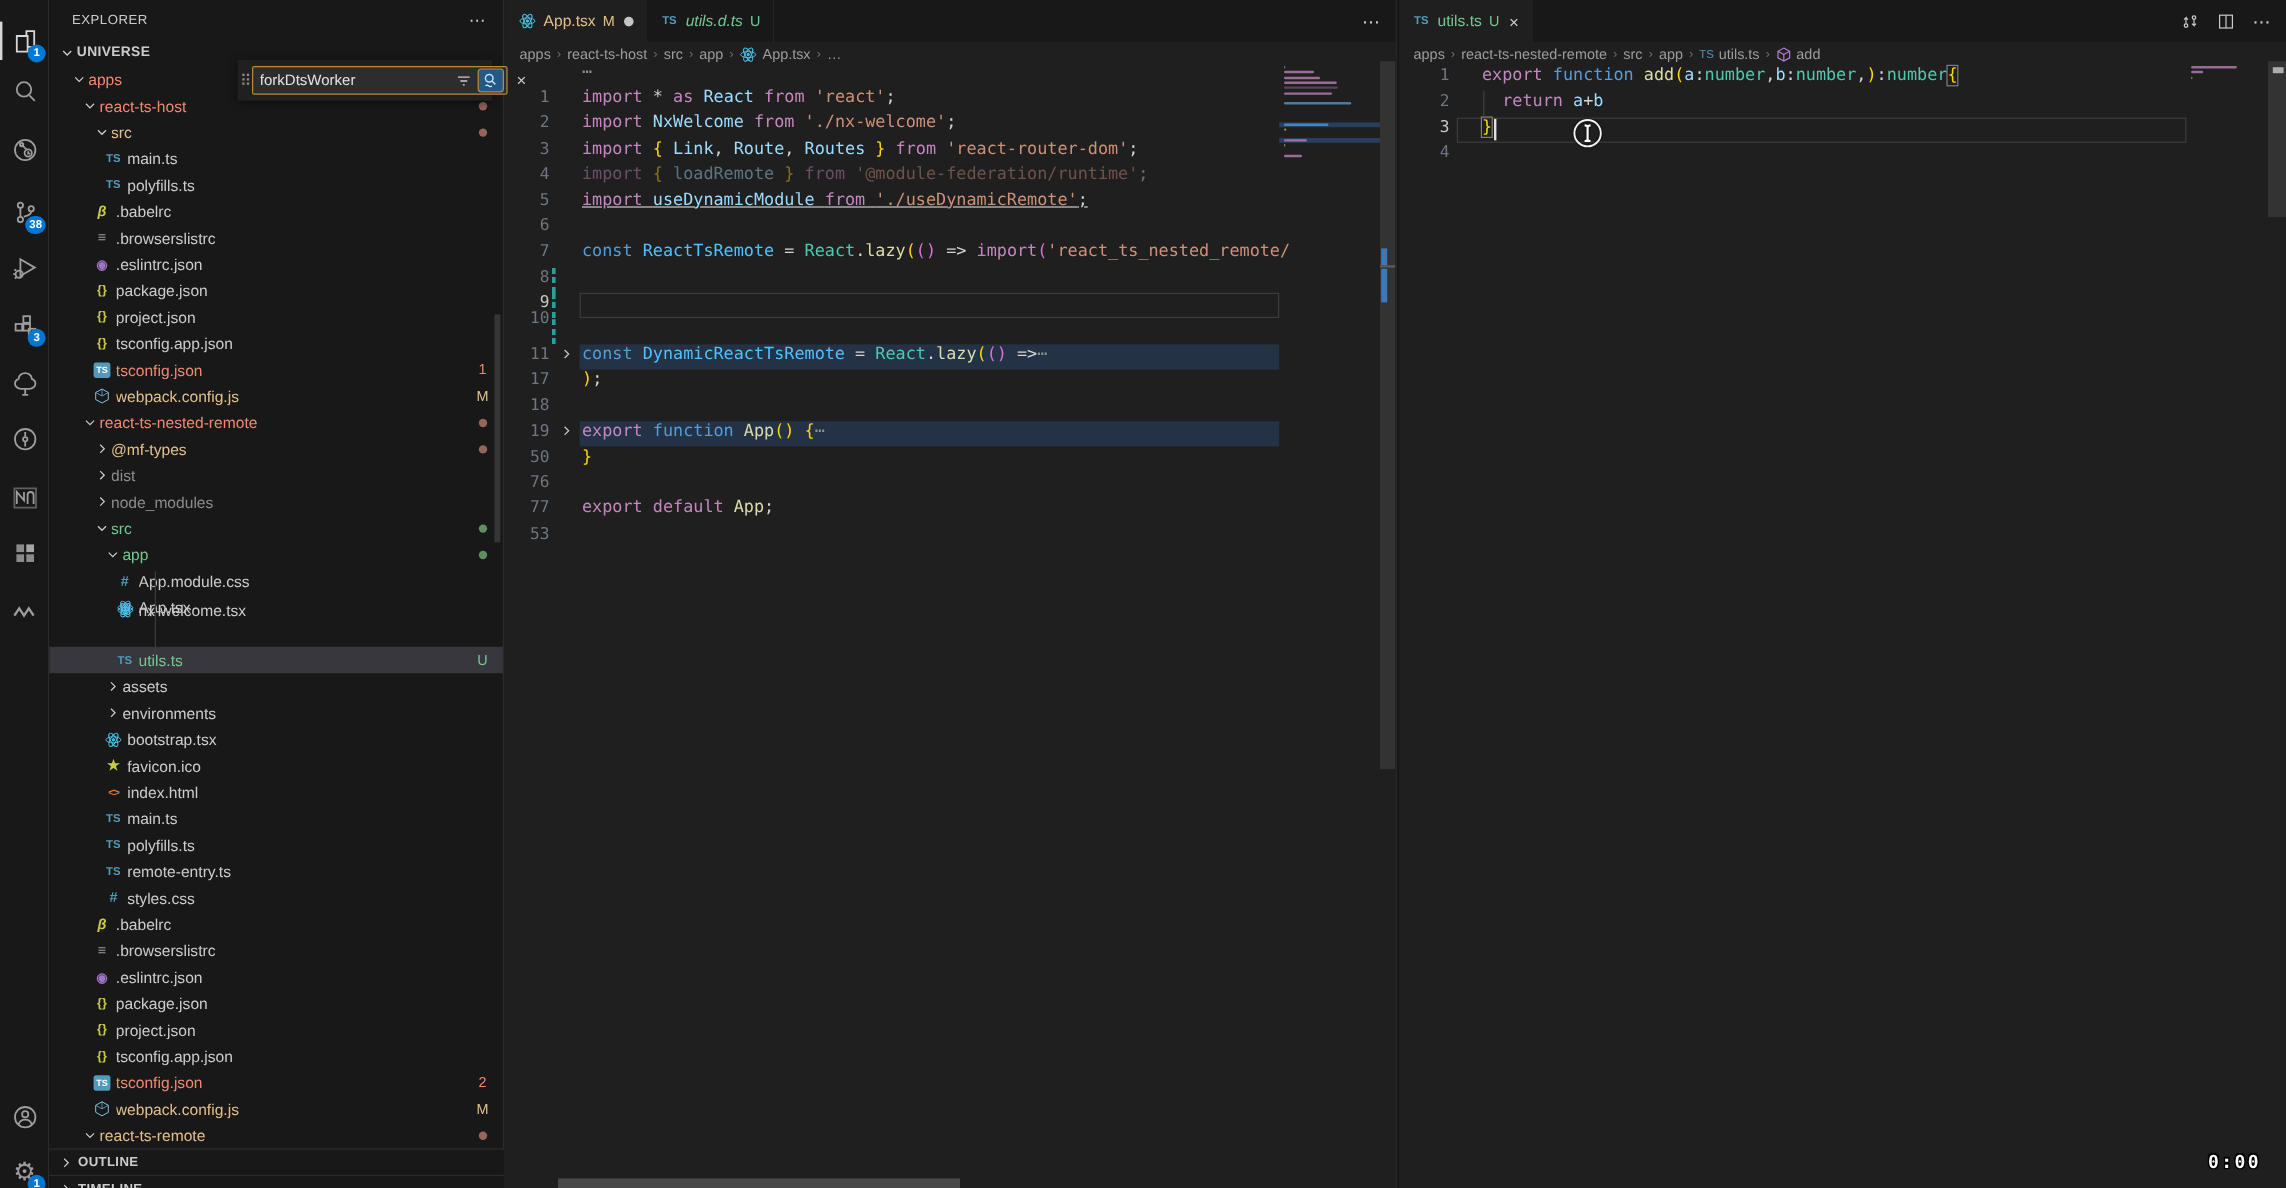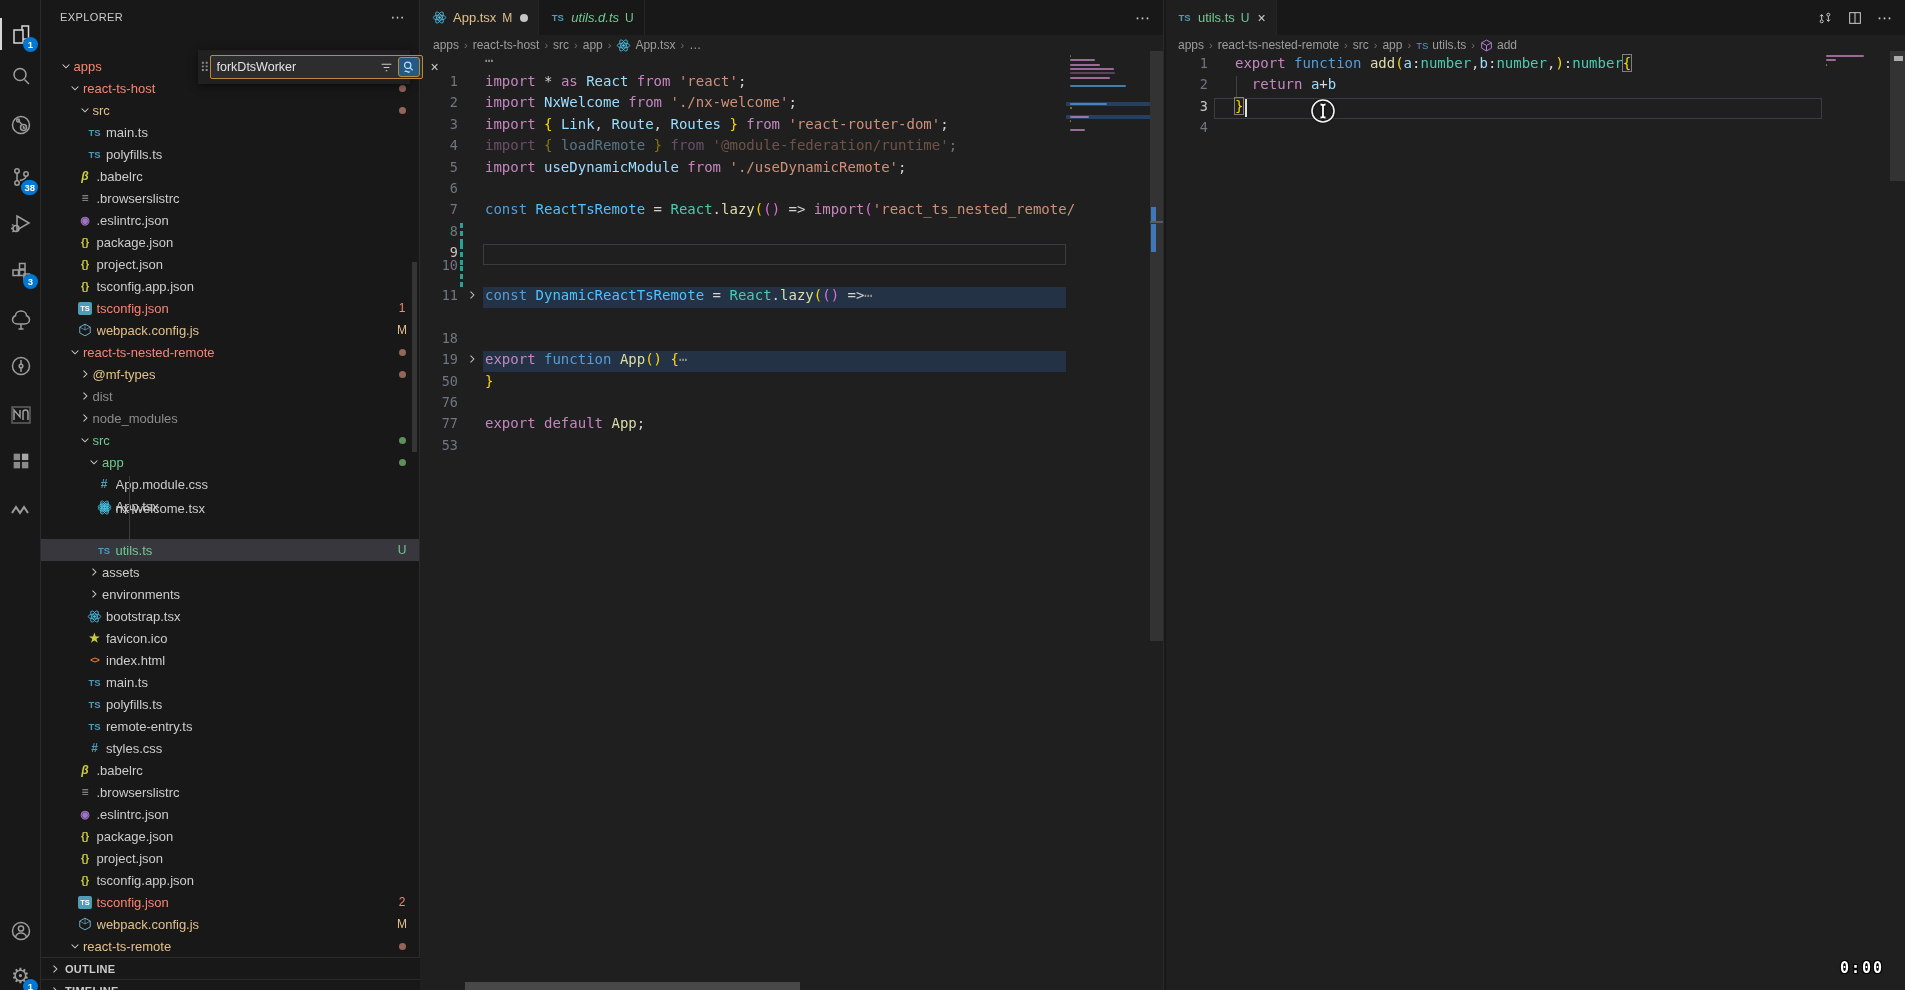--- a/index.html
+++ b/index.html
@@ -205,20 +205,28 @@
       </div>
     </div>
 
   <div id="sidebar">
     <div id="sb-header">
       <span>EXPLORER</span>
       <span class="grow"></span>
       <span style="cursor:pointer;font-size:14px;">⋯</span>
     </div>
     <div id="tree">
+        <div class="trow" style="top: 0px; padding-left: 7px;">
+          <span class="tchev">
+            <svg width="12" height="12" viewBox="0 0 16 16" fill="none" stroke="currentColor" stroke-width="1.4">
+              <path d="M3.5 6l4.5 4.5L12.5 6"></path>
+            </svg>
+          </span>
+          <span class="tlabel" style="color:#cccccc;font-weight:bold;font-size:11.5px;letter-spacing:.3px;">UNIVERSE</span>
+        </div>
         <div class="trow" style="top: 22px; padding-left: 16.5px;">
           <span class="tchev">
             <svg width="12" height="12" viewBox="0 0 16 16" fill="none" stroke="currentColor" stroke-width="1.4">
               <path d="M3.5 6l4.5 4.5L12.5 6"></path>
             </svg>
           </span>
           <span class="tlabel" style="color:#F48771;">apps</span>
         </div>
         <div class="trow" style="top: 44px; padding-left: 26px;">
           <span class="tchev">
@@ -617,34 +625,35 @@
         <span class="bc-item">
           <span>…</span>
         </span>
       </div>
       <div class="code">
         <div class="crow" style="top: -3.5px; height: 21.4px;"><span class="cnum" style="left:0;width:37px;"></span><span class="ctext" style="left:64px;"><span class="tk-fold">⋯</span></span></div>
         <div class="crow" style="top: 17.9px; height: 21.4px;"><span class="cnum" style="left:0;width:37px;">1</span><span class="ctext" style="left:64px;"><span class="tk-kw">import </span><span class="tk-fg">* </span><span class="tk-kw">as </span><span class="tk-var">React </span><span class="tk-kw">from </span><span class="tk-str">'react'</span><span class="tk-fg">;</span></span></div>
         <div class="crow" style="top: 39.3px; height: 21.4px;"><span class="cnum" style="left:0;width:37px;">2</span><span class="ctext" style="left:64px;"><span class="tk-kw">import </span><span class="tk-var">NxWelcome </span><span class="tk-kw">from </span><span class="tk-str">'./nx-welcome'</span><span class="tk-fg">;</span></span></div>
         <div class="crow" style="top: 60.7px; height: 21.4px;"><span class="cnum" style="left:0;width:37px;">3</span><span class="ctext" style="left:64px;"><span class="tk-kw">import </span><span class="tk-gold">{ </span><span class="tk-var">Link</span><span class="tk-fg">, </span><span class="tk-var">Route</span><span class="tk-fg">, </span><span class="tk-var">Routes</span><span class="tk-gold"> }</span><span class="tk-kw"> from </span><span class="tk-str">'react-router-dom'</span><span class="tk-fg">;</span></span></div>
         <div class="crow" style="top: 82.1px; height: 21.4px;"><span class="cnum" style="left:0;width:37px;">4</span><span class="ctext dim" style="left:64px;"><span class="tk-kw">import </span><span class="tk-gold">{ </span><span class="tk-var">loadRemote</span><span class="tk-gold"> }</span><span class="tk-kw"> from </span><span class="tk-str">'@module-federation/runtime'</span><span class="tk-fg">;</span></span></div>
-        <div class="crow" style="top: 103.5px; height: 21.4px;"><span class="cnum" style="left:0;width:37px;">5</span><span class="ctext" style="left:64px;"><span class="tk-kw">import </span><span class="tk-var">useDynamicModule </span><span class="tk-kw">from </span><span class="tk-str">'./useDynamicRemote'</span><span class="tk-fg">;</span></span></div>
+        <div class="crow" style="top: 103.5px; height: 21.4px;"><span class="cnum" style="left:0;width:37px;">5</span><span class="ctext" style="left:64px;text-decoration:underline;"><span class="tk-kw">import </span><span class="tk-var">useDynamicModule </span><span class="tk-kw">from </span><span class="tk-str">'./useDynamicRemote'</span><span class="tk-fg">;</span></span></div>
         <div class="crow" style="top: 124.9px; height: 21.4px;"><span class="cnum" style="left:0;width:37px;">6</span><span class="ctext" style="left:64px;"></span></div>
         <div class="crow" style="top: 146.3px; height: 21.4px;"><span class="cnum" style="left:0;width:37px;">7</span><span class="ctext" style="left:64px;"><span class="tk-kwb">const </span><span class="tk-cv">ReactTsRemote</span><span class="tk-fg"> = </span><span class="tk-cls">React</span><span class="tk-fg">.</span><span class="tk-fn">lazy</span><span class="tk-gold">(</span><span class="tk-pink">()</span><span class="tk-fg"> =&gt; </span><span class="tk-kw">import</span><span class="tk-pink">(</span><span class="tk-str">'react_ts_nested_remote/</span></span></div>
         <div class="deco" style="left: 39px; width: 3px; top: 167.7px; height: 22.4px; background: repeating-linear-gradient(rgb(42, 161, 152) 0px, rgb(42, 161, 152) 5px, transparent 5px, transparent 8px);"></div>
         <div class="crow" style="top: 167.7px; height: 21.4px;"><span class="cnum" style="left:0;width:37px;">8</span><span class="ctext" style="left:64px;"></span></div>
         <div class="deco" style="left: 62px; width: 583px; top: 189.1px; height: 21.4px; border: 1px solid rgb(60, 60, 64);"></div>
         <div class="deco" style="left: 39px; width: 3px; top: 189.1px; height: 22.4px; background: repeating-linear-gradient(rgb(42, 161, 152) 0px, rgb(42, 161, 152) 5px, transparent 5px, transparent 8px);"></div>
         <div class="crow" style="top: 189.1px; height: 21.4px;"><span class="cnum on" style="left:0;width:37px;">9</span><span class="ctext" style="left:64px;"></span></div>
         <div class="deco" style="left: 39px; width: 3px; top: 210.5px; height: 22.4px; background: repeating-linear-gradient(rgb(42, 161, 152) 0px, rgb(42, 161, 152) 5px, transparent 5px, transparent 8px);"></div>
         <div class="crow" style="top: 202px; height: 27px;"><span class="cnum" style="left:0;width:37px;">10</span><span class="ctext" style="left:64px;"></span></div>
         <div class="deco" style="left: 62px; width: 583px; top: 231.9px; height: 21.4px; background: rgba(45, 90, 148, 0.32);"></div>
         <div class="crow" style="top: 231.9px; height: 21.4px;"><span class="cnum" style="left:0;width:37px;">11</span><span class="cfold" style="left:45px;top:2px;"><svg width="12" height="12" viewBox="0 0 16 16" fill="none" stroke="currentColor" stroke-width="1.4">
               <path d="M6 3.5l4.5 4.5L6 12.5"></path>
             </svg></span><span class="ctext" style="left:64px;"><span class="tk-kwb">const </span><span class="tk-cv">DynamicReactTsRemote</span><span class="tk-fg"> = </span><span class="tk-cls">React</span><span class="tk-fg">.</span><span class="tk-fn">lazy</span><span class="tk-gold">(</span><span class="tk-pink">()</span><span class="tk-fg"> =&gt;</span><span class="tk-fold">⋯</span></span></div>
+        <div class="crow" style="top: 253.3px; height: 21.4px;"><span class="cnum" style="left:0;width:37px;">17</span><span class="ctext" style="left:64px;"><span class="tk-gold">)</span><span class="tk-fg">;</span></span></div>
         <div class="crow" style="top: 274.7px; height: 21.4px;"><span class="cnum" style="left:0;width:37px;">18</span><span class="ctext" style="left:64px;"></span></div>
         <div class="deco" style="left: 62px; width: 583px; top: 296.1px; height: 21.4px; background: rgba(45, 90, 148, 0.32);"></div>
         <div class="crow" style="top: 296.1px; height: 21.4px;"><span class="cnum" style="left:0;width:37px;">19</span><span class="cfold" style="left:45px;top:2px;"><svg width="12" height="12" viewBox="0 0 16 16" fill="none" stroke="currentColor" stroke-width="1.4">
               <path d="M6 3.5l4.5 4.5L6 12.5"></path>
             </svg></span><span class="ctext" style="left:64px;"><span class="tk-kw">export </span><span class="tk-kwb">function </span><span class="tk-fn">App</span><span class="tk-gold">()</span><span class="tk-gold"> {</span><span class="tk-fold">⋯</span></span></div>
         <div class="crow" style="top: 317.5px; height: 21.4px;"><span class="cnum" style="left:0;width:37px;">50</span><span class="ctext" style="left:64px;"><span class="tk-gold">}</span></span></div>
         <div class="crow" style="top: 338.9px; height: 21.4px;"><span class="cnum" style="left:0;width:37px;">76</span><span class="ctext" style="left:64px;"></span></div>
         <div class="crow" style="top: 360.3px; height: 21.4px;"><span class="cnum" style="left:0;width:37px;">77</span><span class="ctext" style="left:64px;"><span class="tk-kw">export </span><span class="tk-kw">default </span><span class="tk-fn">App</span><span class="tk-fg">;</span></span></div>
         <div class="crow" style="top: 381.7px; height: 21.4px;"><span class="cnum" style="left:0;width:37px;">53</span><span class="ctext" style="left:64px;"></span></div>
       </div>

